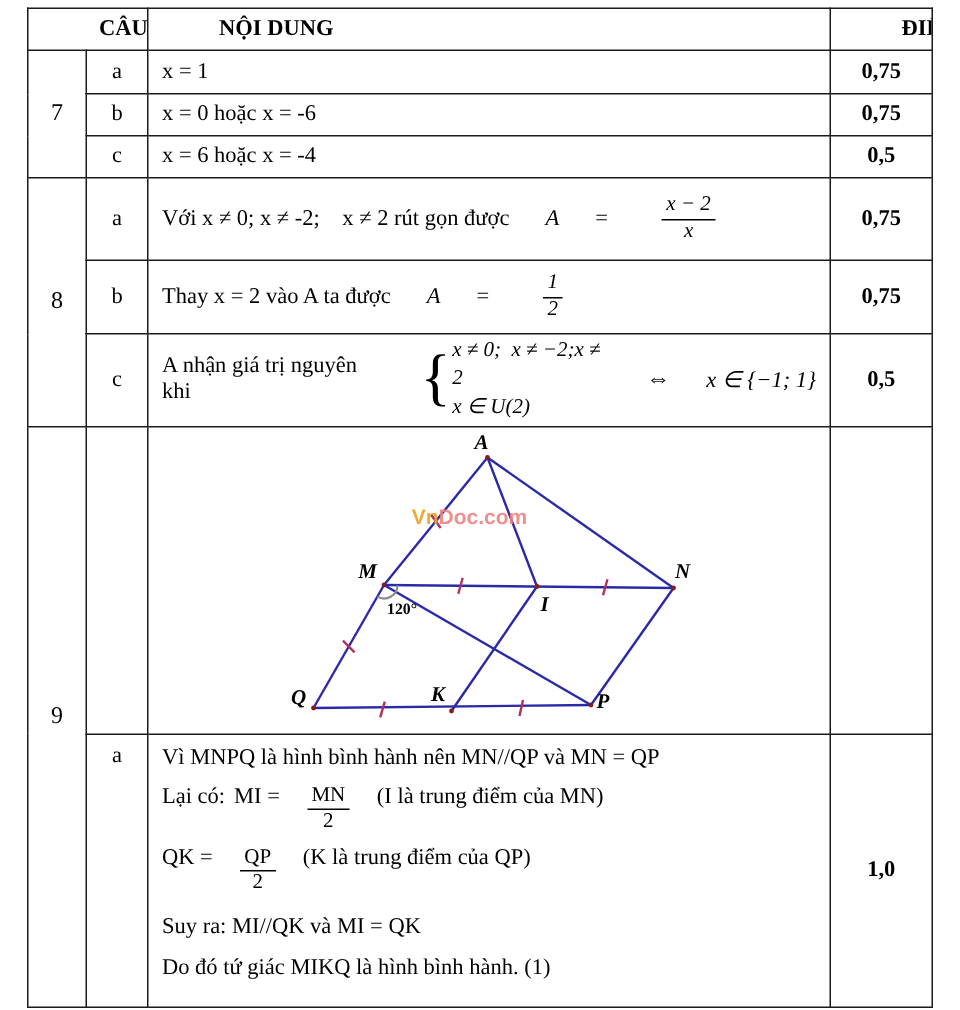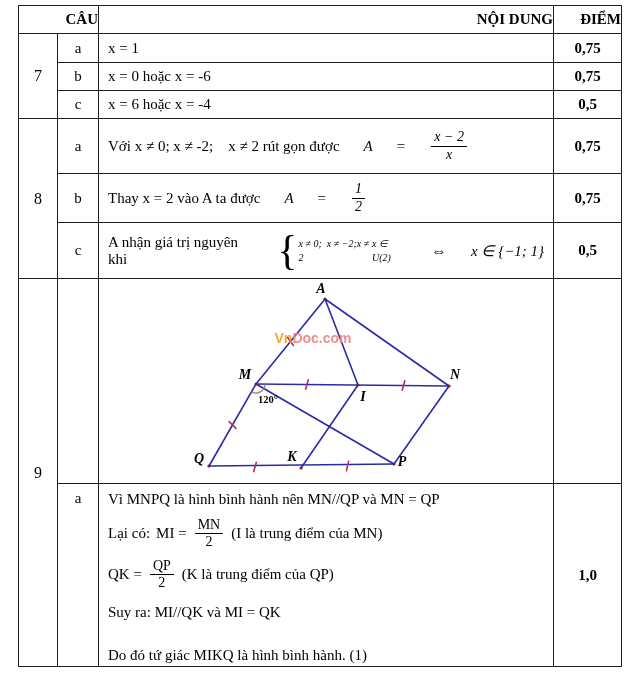--- a/index.html
+++ b/index.html
@@ -1,47 +1,47 @@
 <!DOCTYPE html>
 <html><head>
 <meta charset="utf-8">
 <style>
   html,body{margin:0;padding:0;background:#ffffff;}
   body{width:640px;height:673px;font-family:"Liberation Serif",serif;color:#000;}
   .page{position:relative;width:640px;height:673px;background:#fff;overflow:hidden;}
   table.answer{border-collapse:collapse;table-layout:fixed;position:absolute;left:18px;top:5px;width:603px;}
   td,th{border:1px solid #1b1b1b;padding:0;overflow:hidden;}
-  th{font-size:15px;font-weight:bold;text-align:right;}
+  th{font-size:15px;font-weight:bold;text-align:left;padding-left:47px;}
   tr.r-head{height:28px;}
   tr.r7a{height:29px;} tr.r7b{height:28px;} tr.r7c{height:28px;}
   tr.r8a{height:55px;} tr.r8b{height:49px;} tr.r8c{height:56px;}
   tr.r9f{height:205px;} tr.r9a{height:182px;}
   td.qnum{text-align:center;vertical-align:middle;font-size:16px;}
   td.sub{text-align:center;vertical-align:middle;font-size:15px;}
   td.sub.top{vertical-align:top;padding-top:6px;}
   td.content{padding:2px 9px;font-size:15px;vertical-align:middle;}
   td.score{text-align:center;vertical-align:middle;font-size:15px;font-weight:bold;}
   .mrow{display:flex;align-items:center;gap:24px;flex-wrap:nowrap;}
   .mvar{font-style:italic;}
   .frac{display:inline-flex;flex-direction:column;align-items:center;font-style:italic;
-        font-size:14px;line-height:1.15;margin:0 2px;}
+        font-size:14px;line-height:1.15;margin:0 12px;}
   .frac .fnum{border-bottom:1px solid #000;padding:0 3px;}
   .frac .fden{padding:0 3px;}
   .frac.upr{font-style:normal;}
   .system{display:inline-flex;align-items:center;}
   .brace{font-size:42px;font-weight:400;line-height:.85;font-family:"Liberation Serif",serif;}
-  .syslines{display:flex;flex-direction:row;font-style:italic;font-size:10px;line-height:1.35;padding-left:1px;}
+  .syslines{display:flex;flex-direction:column;font-style:italic;font-size:14px;line-height:1.35;padding-left:1px;}
   .concl{font-style:italic;white-space:nowrap;}
   .arrow{font-style:normal;font-size:16px;}
   .fig-cell{position:relative;vertical-align:top;}
   .fig-canvas{position:absolute;left:0;top:0;width:455px;height:205px;}
   .l9{font-size:15px;}
-  .l9.flexline{display:flex;align-items:center;gap:6px;}
+  .l9.flexline{display:flex;align-items:flex-start;gap:6px;}
   .mt1{margin-top:5px;} .mt2{margin-top:9px;} .mt3{margin-top:8px;font-family:Liberation Serif, serif;}
-  .mt4{margin-top:13px;} .mt5{margin-top:26px;}
+  .mt4{margin-top:13px;} .mt5{margin-top:10px;}
 </style>
 </head>
 <body>
 
 <div class="page">
   <table class="answer">
     <colgroup>
       <col style="width:39px">
         <col style="width:41px">
         <col style="width:455px">

